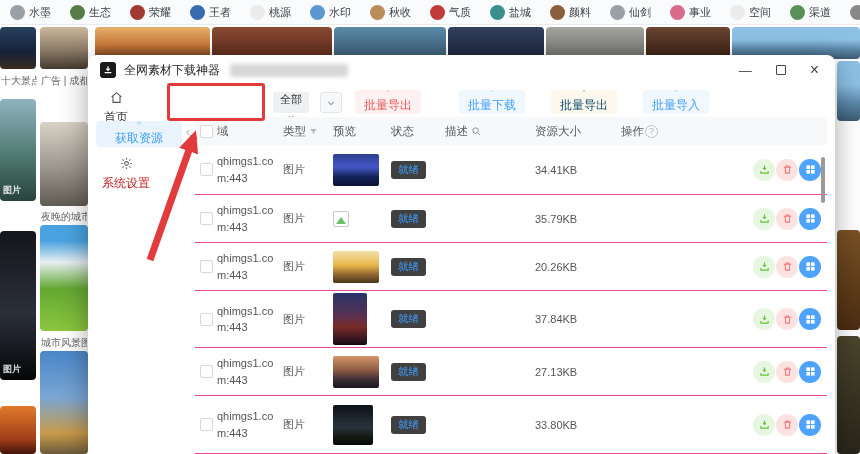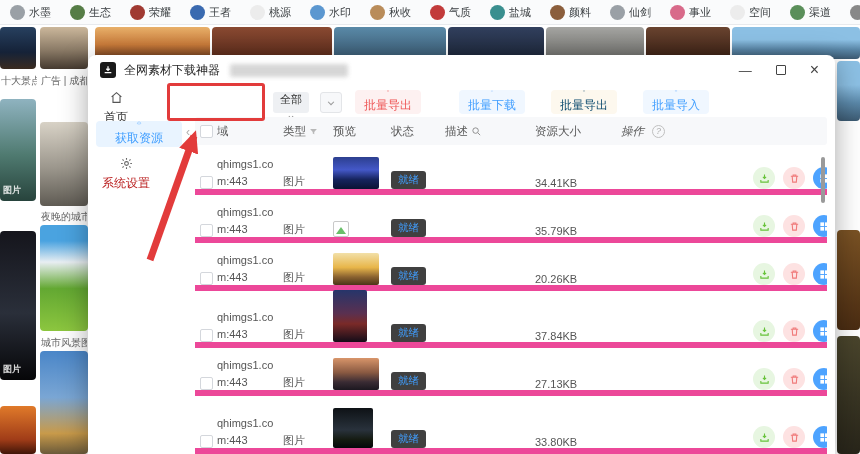--- a/index.html
+++ b/index.html
@@ -70,23 +70,23 @@
     color:#409eff; padding:0 8px; font-size:12px; }
   #sidebar-collapse { left:98px; top:70px; color:#b0b0b0; font-size:12px; }
   #sidebar-settings { left:14px; top:102px; color:#b91c1c; }
 
   
   #table { position:absolute; left:107px; top:62px; width:632px; height:337px; overflow:hidden; }
   #table-header { display:flex; align-items:center; height:28px; background:#f7f8fa; border-radius:3px;
     font-size:11.5px; color:#595959; }
   .cell { flex:0 0 auto; display:flex; align-items:center; gap:3px; }
   .c-cb{width:22px; padding-left:5px;} .c-dom{width:66px;} .c-type{width:50px;} .c-prev{width:58px;}
-  .c-stat{width:54px;} .c-desc{width:90px;} .c-size{width:86px;} .c-path{width:132px;} .c-act{flex:1; gap:8px;font-style:italic;}
+  .c-stat{width:54px;} .c-desc{width:90px;} .c-size{width:86px;} .c-path{width:132px;} .c-act{flex:1; gap:1px;}
   .checkbox { width:13px; height:13px; border:1px solid #d4d7dc; border-radius:2px; background:#fff; }
-  .row { display:flex; align-items:flex-end; border-bottom:6px solid #ec4899; font-size:11px; color:#555; }
+  .row { display:flex; align-items:center; border-bottom:1px solid #ec4899; font-size:11px; color:#555; }
   .row .c-dom { word-break:break-all; line-height:1.5; padding-right:6px; }
   .badge { background:#404040; color:#409eff; font-size:10.5px; padding:2px 7px; border-radius:3px; }
   .thumb { border-radius:2px; }
   .th-city-night-blue { width:46px; height:32px; background:linear-gradient(180deg,#2c3f8f,#4458c8 40%,#16245e 70%,#0b1233); }
   .th-city-sunset     { width:46px; height:32px; background:linear-gradient(180deg,#f2e0a8,#e8b64a 45%,#8a6230 75%,#4a3418); }
   .th-city-tall       { width:34px; height:52px; background:linear-gradient(180deg,#26356a,#5a3050 45%,#7a2a28 65%,#140c18); }
   .th-city-dusk       { width:46px; height:32px; background:linear-gradient(180deg,#d8956a,#8a5a42 45%,#3a2c34 75%,#1c1820); }
   .th-city-night      { width:40px; height:40px; background:linear-gradient(180deg,#0e1216,#29323c 55%,#141a10 80%,#05070a); }
   .th-broken { width:16px; height:16px; border:1px solid #c9c9c9; background:#fff; position:relative; }
   .th-broken::after { content:""; position:absolute; left:2px; bottom:2px; width:0; height:0;

